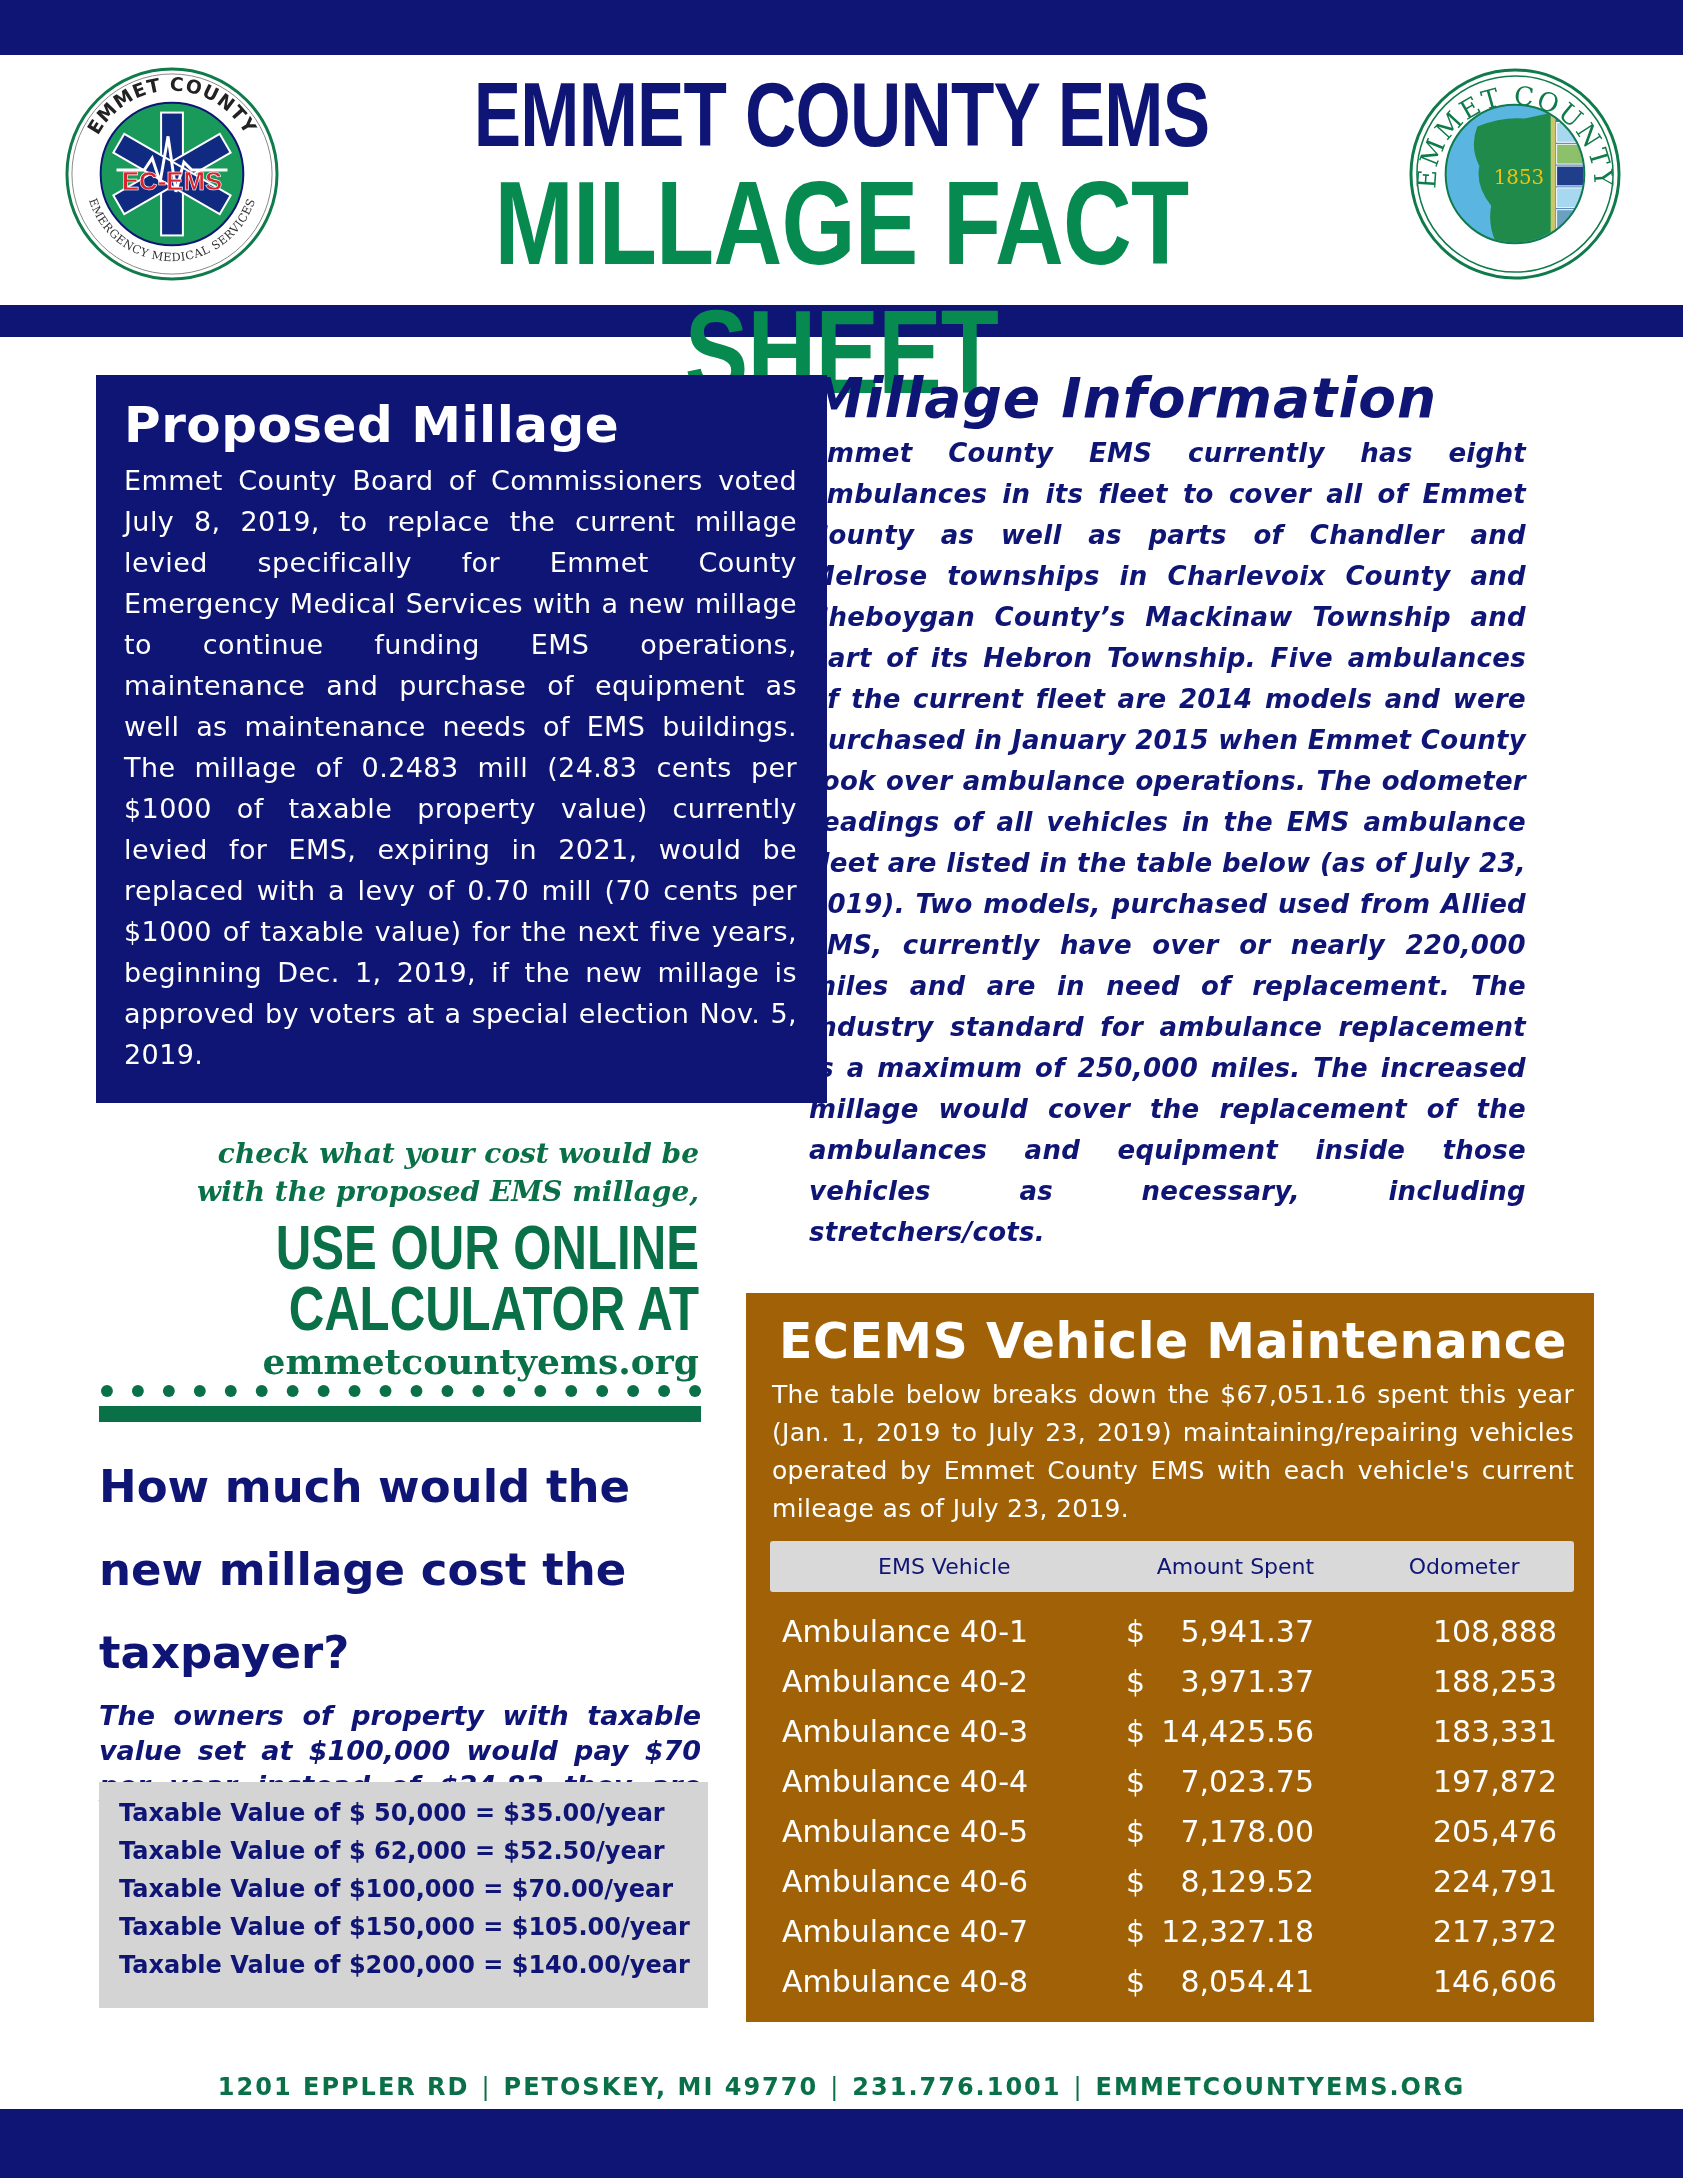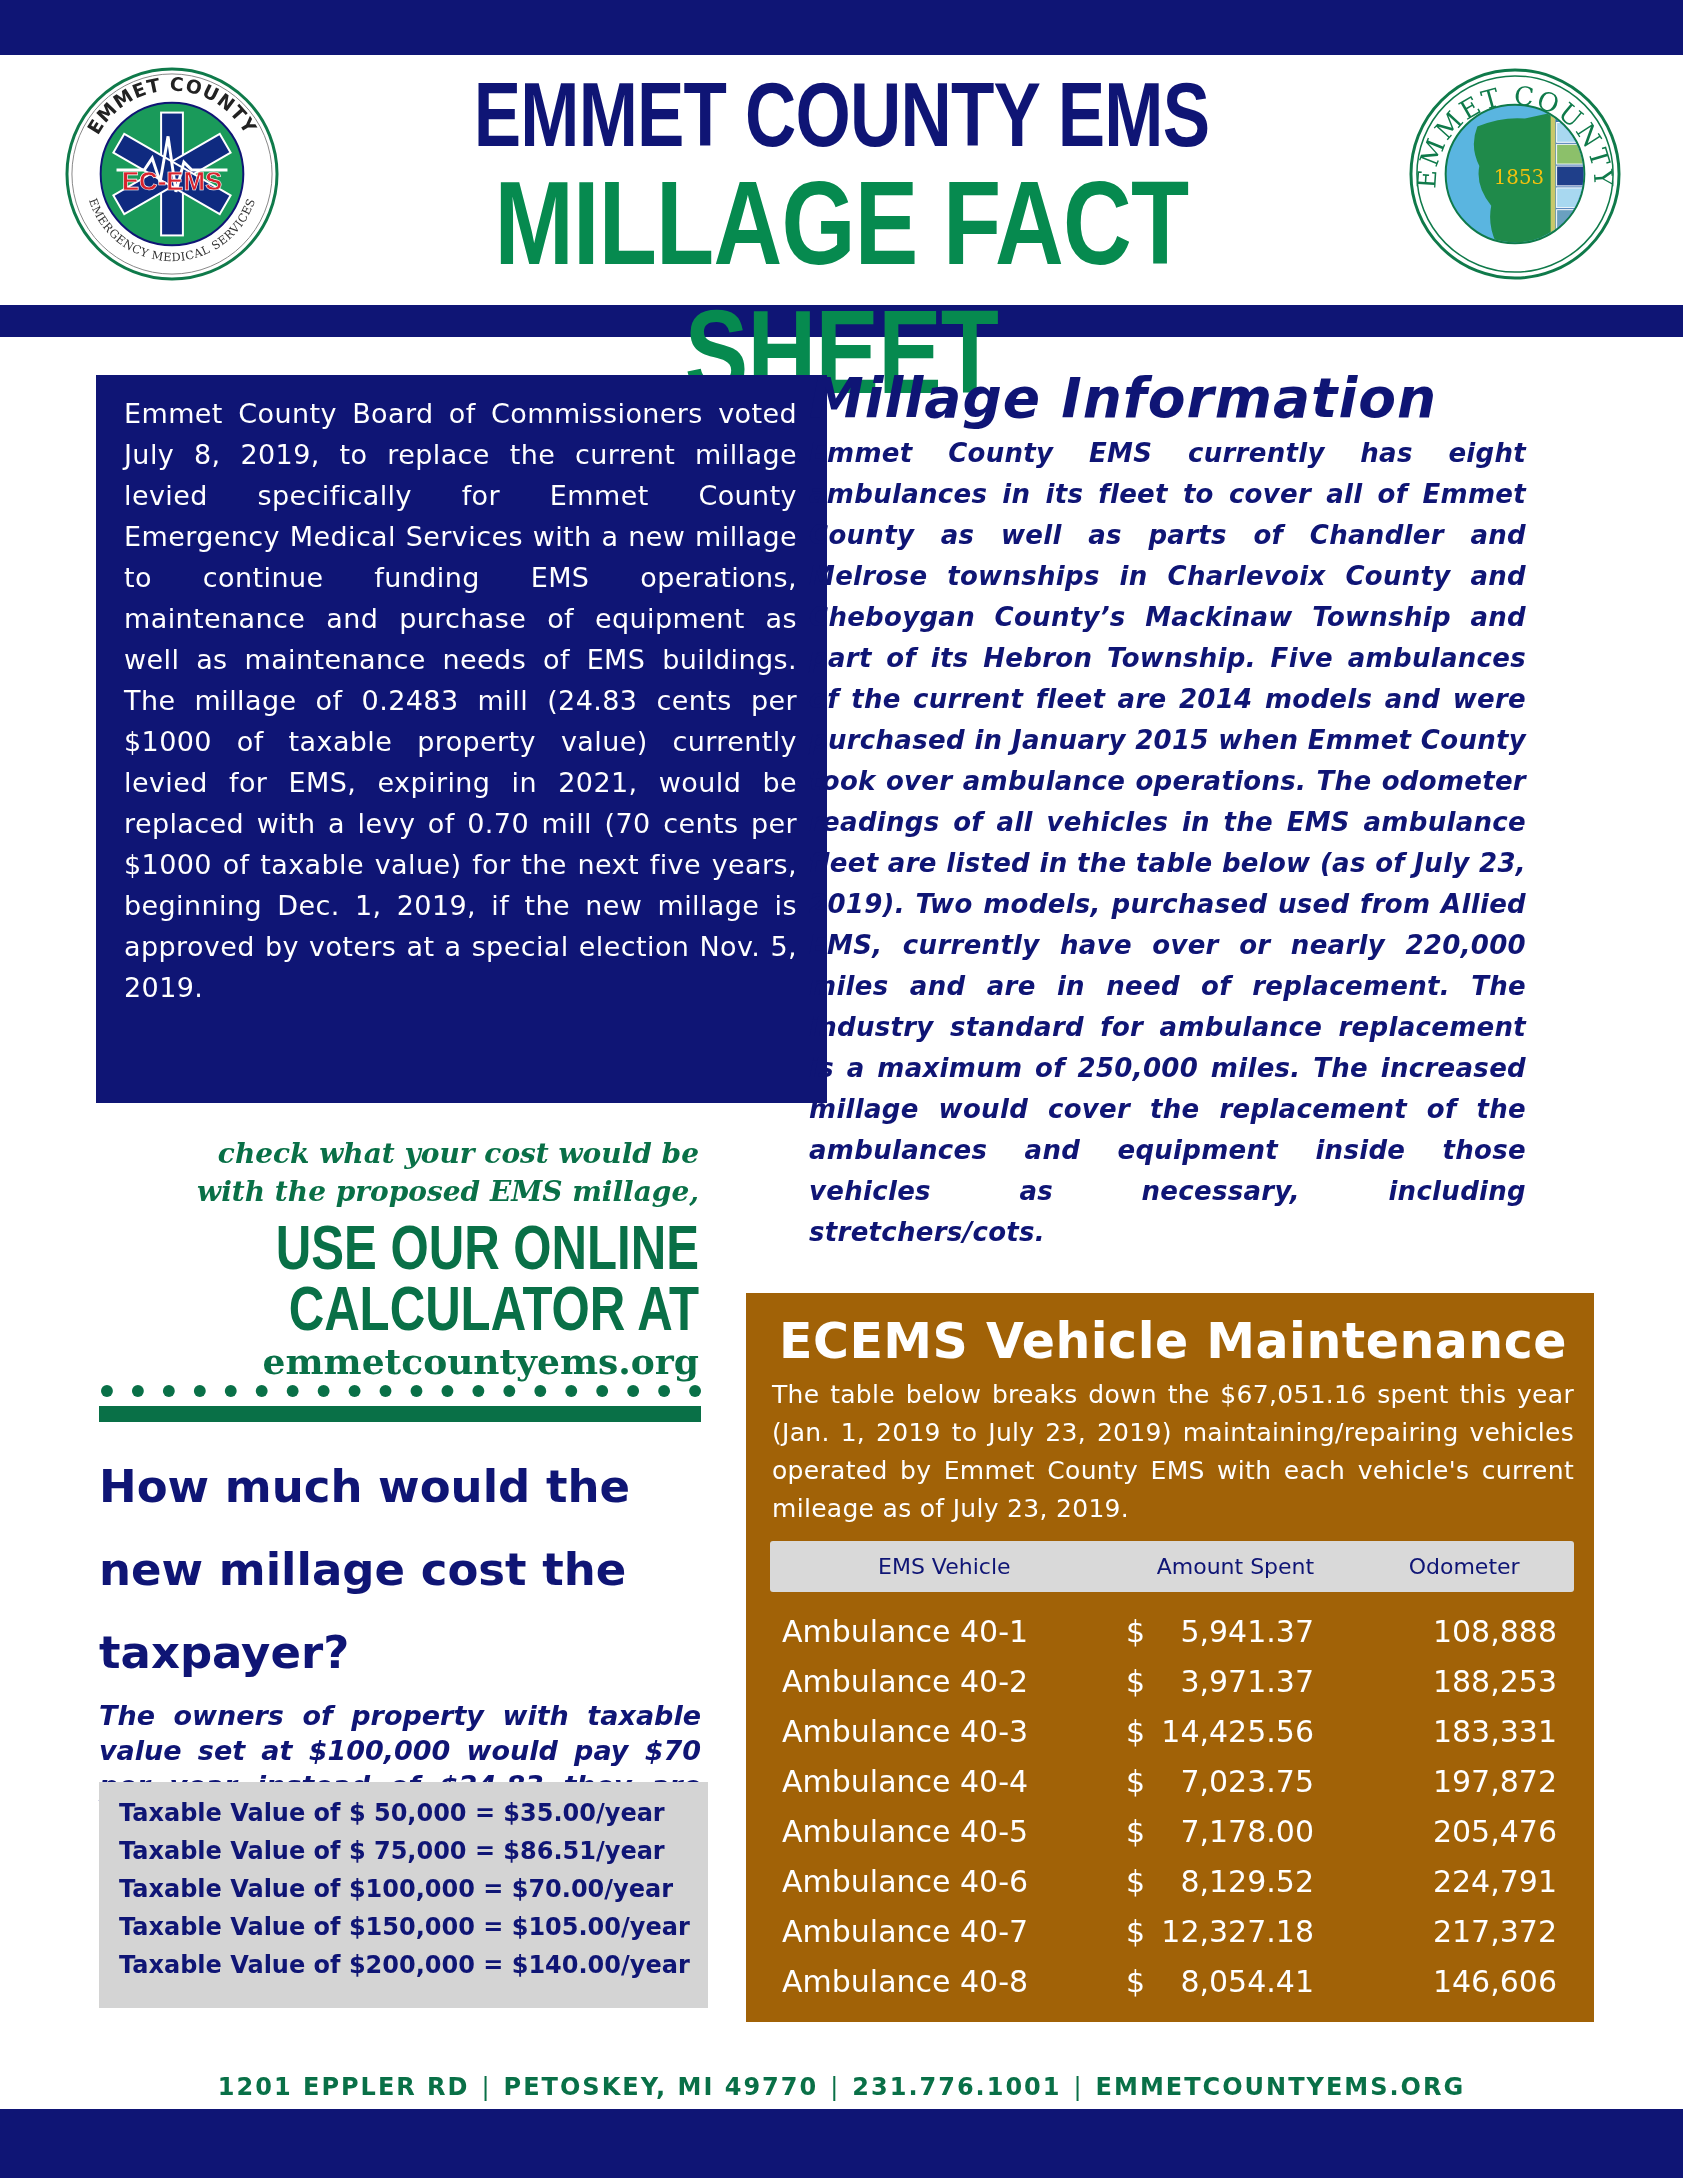--- a/index.html
+++ b/index.html
@@ -181,20 +181,21 @@
       <rect x="150" y="100" width="28" height="20" fill="#1f3f8a"></rect>
       <rect x="150" y="122" width="28" height="20"></rect>
       <rect x="150" y="144" width="28" height="20" fill="#6aa0c0"></rect>
       <rect x="150" y="166" width="28" height="20"></rect>
     </g>
   </g>
   <text x="112" y="118" text-anchor="middle" font-family="DejaVu Serif, serif" font-size="20" fill="#f2c10f">1853</text>
 </svg>
 
 <section class="proposed">
+  <h2>Proposed Millage</h2>
   <p>Emmet County Board of Commissioners voted July 8, 2019, to replace the current millage levied specifically for Emmet County Emergency Medical Services with a new millage to continue funding EMS operations, maintenance and purchase of equipment as well as maintenance needs of EMS buildings. The millage of 0.2483 mill (24.83 cents per $1000 of taxable property value) currently levied for EMS, expiring in 2021, would be replaced with a levy of 0.70 mill (70 cents per $1000 of taxable value) for the next five years, beginning Dec. 1, 2019, if the new millage is approved by voters at a special election Nov. 5, 2019.</p>
 </section>
 
 <section class="info">
   <h2>Millage Information</h2>
   <p>Emmet County EMS currently has eight ambulances in its fleet to cover all of Emmet County as well as parts of Chandler and Melrose townships in Charlevoix County and Cheboygan County’s Mackinaw Township and part of its Hebron Township. Five ambulances of the current fleet are 2014 models and were purchased in January 2015 when Emmet County took over ambulance operations. The odometer readings of all vehicles in the EMS ambulance fleet are listed in the table below (as of July 23, 2019). Two models, purchased used from Allied EMS, currently have over or nearly 220,000 miles and are in need of replacement. The industry standard for ambulance replacement is a maximum of 250,000 miles. The increased millage would cover the replacement of the ambulances and equipment inside those vehicles as necessary, including stretchers/cots.</p>
 </section>
 
 <div class="callout">
   <div class="lead">check what your cost would be</div>
@@ -226,21 +227,21 @@
     <circle cx="600" cy="7" r="6" fill="#097047"></circle>
   </svg>
 <div class="green-bar"></div>
 
 <section class="taxpayer">
   <h2>How much would the new millage cost the taxpayer?</h2>
   <p>The owners of property with taxable value set at $100,000 would pay $70 per year instead of $24.83 they are currently paying to help fund EMS operations.</p>
 </section>
 <div class="taxbox">
   <div class="row">Taxable Value of $ 50,000 = $35.00/year</div>
-  <div class="row">Taxable Value of $ 75,000 = $86.51/year</div>
+  <div class="row">Taxable Value of $ 62,000 = $52.50/year</div>
   <div class="row">Taxable Value of $100,000 = $70.00/year</div>
   <div class="row">Taxable Value of $150,000 = $105.00/year</div>
   <div class="row">Taxable Value of $200,000 = $140.00/year</div>
 </div>
 
 <section class="vm">
   <h2>ECEMS Vehicle Maintenance</h2>
   <p>The table below breaks down the $67,051.16 spent this year (Jan. 1, 2019 to July 23, 2019) maintaining/repairing vehicles operated by Emmet County EMS with each vehicle's current mileage as of July 23, 2019.</p>
   <div class="vm-table">
     <div class="vm-head">

